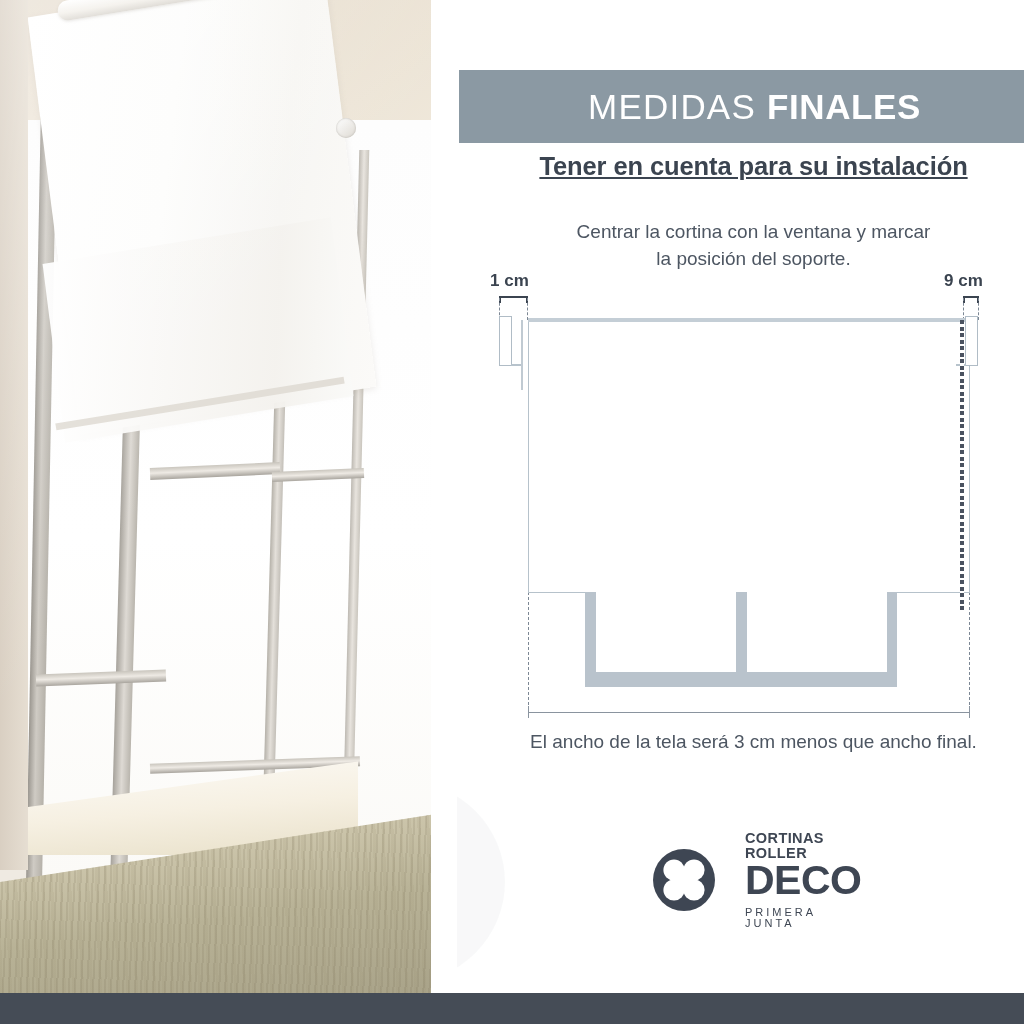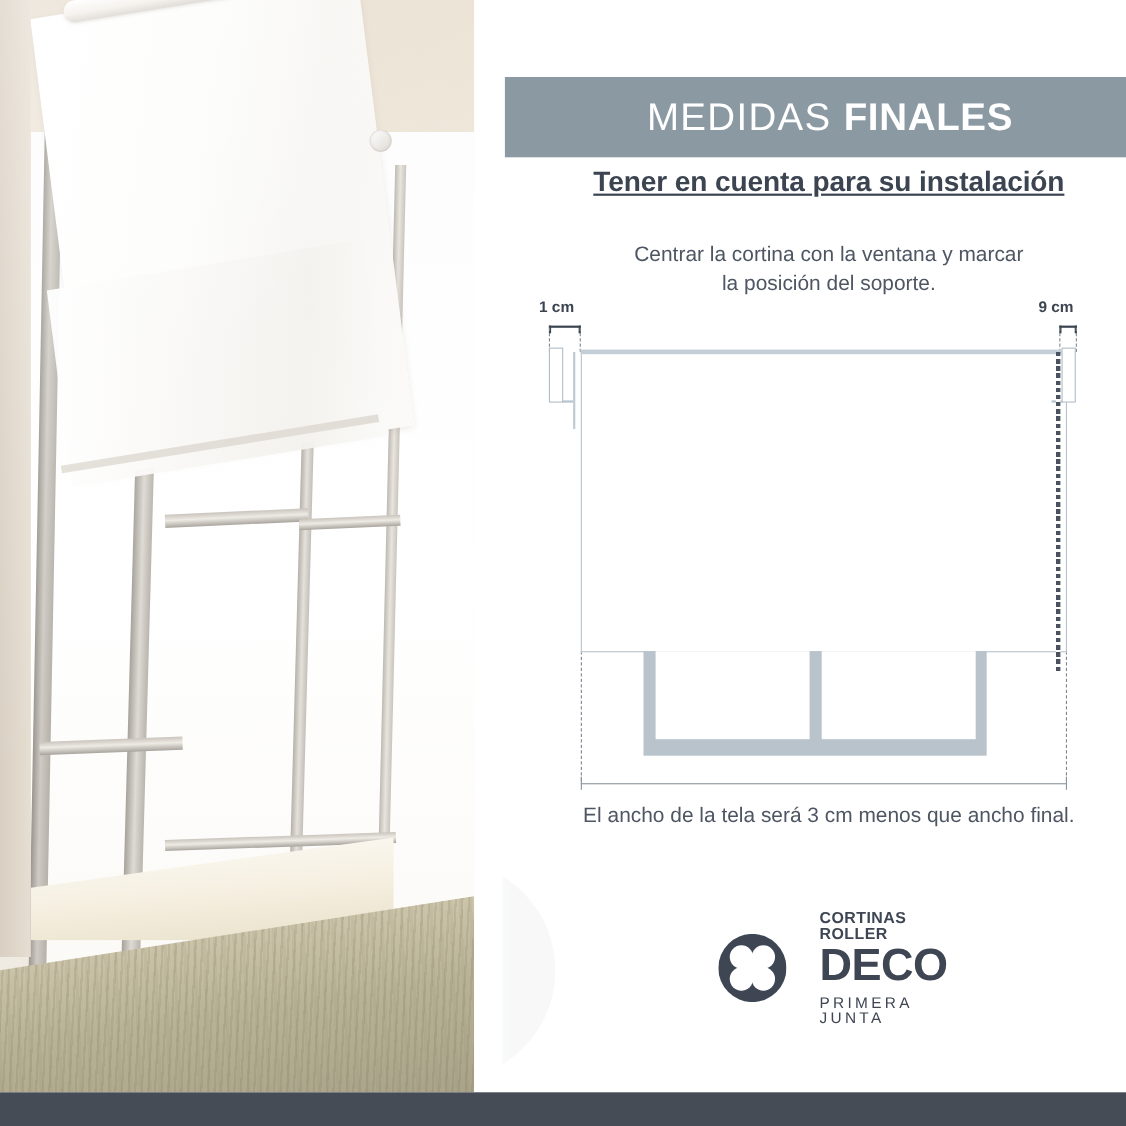--- a/index.html
+++ b/index.html
@@ -139,21 +139,21 @@
     letter-spacing:-.1px;
     text-decoration:underline;
   }
   #instruction{
     position:absolute; left:0; top:218px; width:593px;
     text-align:center; font-size:19px; color:#4d5662; line-height:27px;
   }
 
   
   .cm-label{
-    position:absolute; font-size:14px; font-weight:bold; color:#3b4450;
+    position:absolute; font-size:17px; font-weight:bold; color:#3b4450;
   }
   #cm-left{ left:33px; top:271px; }
   #cm-right{ left:487px; top:271px; }
 
   
   #diagram{
     position:absolute; left:0; top:0; width:593px; height:760px;
   }
 
   
@@ -250,21 +250,21 @@
   #logo-mark{ width:62px; height:62px; flex:0 0 62px; }
   #logo-text{ margin-left:10px; line-height:1; }
   #logo-top{
     font-size:14.5px; font-weight:bold; color:#3e4653; letter-spacing:.4px;
   }
   #logo-main{
     font-size:41px; font-weight:bold; color:#3e4653; letter-spacing:-.5px;
     line-height:.94; margin:1px 0 0 0;
   }
   #logo-sub{
-    font-size:14px; color:#3e4653; letter-spacing:3.0px; margin-top:7px;
+    font-size:11px; color:#3e4653; letter-spacing:3.0px; margin-top:7px;
   }
 
   
   #bottom-bar{
     position:absolute; left:0; top:993px; width:1024px; height:31px;
     background:#454c56;
   }
 </style>
 </head>
 <body>

